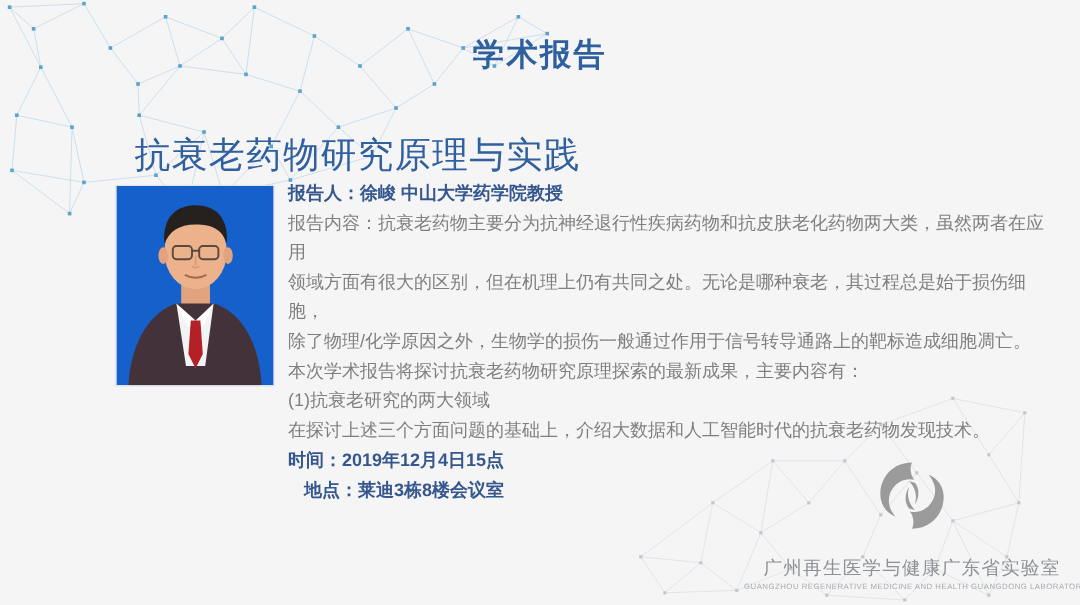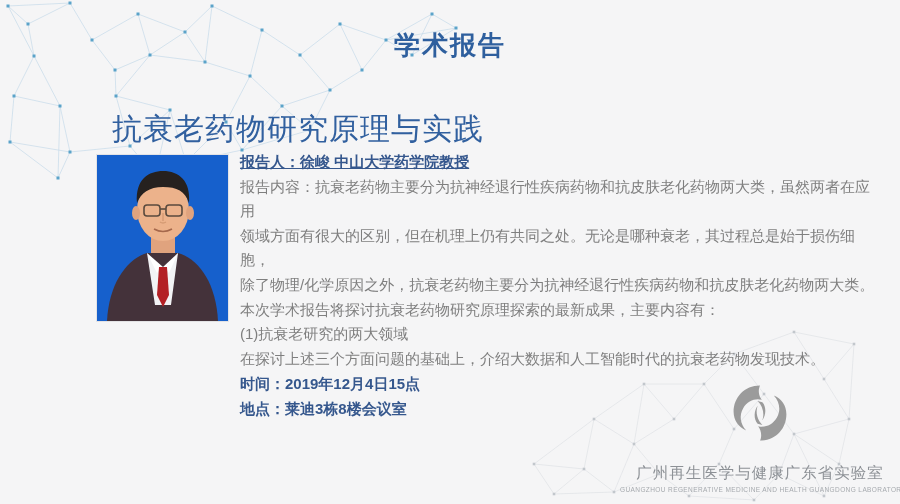--- a/index.html
+++ b/index.html
@@ -24,24 +24,24 @@
   }
   .photo{
     position:absolute;left:97px;top:155px;width:131px;height:166px;
     background:#ffffff;box-shadow:0 0 0 1px #e3e3e5;
   }
   .photo svg{display:block;}
   .content{
     position:absolute;left:240px;top:150px;width:640px;
     font-size:15px;line-height:24.6px;color:#7f7f7f;
   }
-  .speaker{font-weight:bold;color:#35578d;text-decoration:underline;}
+  .speaker{font-weight:bold;color:#35578d;}
   .meta{
     position:absolute;left:240px;top:371px;
-    font-size:15px;line-height:25px;font-weight:bold;color:#35578d;
+    font-size:15px;line-height:25px;font-weight:bold;color:#35578d;text-align:right;
   }
   .org{position:absolute;left:620px;top:382px;width:280px;text-align:center;}
   .org-logo{display:block;margin:0 auto 6px auto;}
   .org-cn{
     font-size:15.5px;color:#8d9196;font-weight:500;letter-spacing:1px;
     white-space:nowrap;
     margin-top:19px;
   }
   .org-en{
     font-size:6.5px;color:#a6aaae;letter-spacing:0.4px;margin-top:2px;
@@ -252,21 +252,21 @@
       <path d="M57,74 Q66,79 75,74" fill="none" stroke="#a5684c" stroke-width="1.6"></path>
 
       <path d="M66,58 L66,66 M63,67 Q66,69 69,67" fill="none" stroke="#d49a73" stroke-width="1.4"></path>
     </svg>
   </div>
 
   <div class="content">
     <div class="speaker">报告人：徐峻  中山大学药学院教授</div>
     <div class="body-line">报告内容：抗衰老药物主要分为抗神经退行性疾病药物和抗皮肤老化药物两大类，虽然两者在应用</div>
     <div class="body-line">领域方面有很大的区别，但在机理上仍有共同之处。无论是哪种衰老，其过程总是始于损伤细胞，</div>
-    <div class="body-line">除了物理/化学原因之外，抗衰老药物主要分为抗神经退行性疾病药物和抗皮肤老化药物两大类。</div>
+    <div class="body-line">除了物理/化学原因之外，生物学的损伤一般通过作用于信号转导通路上的靶标造成细胞凋亡。</div>
     <div class="body-line">本次学术报告将探讨抗衰老药物研究原理探索的最新成果，主要内容有：</div>
     <div class="body-line">(1)抗衰老研究的两大领域</div>
     <div class="body-line">在探讨上述三个方面问题的基础上，介绍大数据和人工智能时代的抗衰老药物发现技术。</div>
   </div>
 
   <div class="meta">
     <div class="meta-line">时间：2019年12月4日15点</div>
     <div class="meta-line">地点：莱迪3栋8楼会议室</div>
   </div>
 

